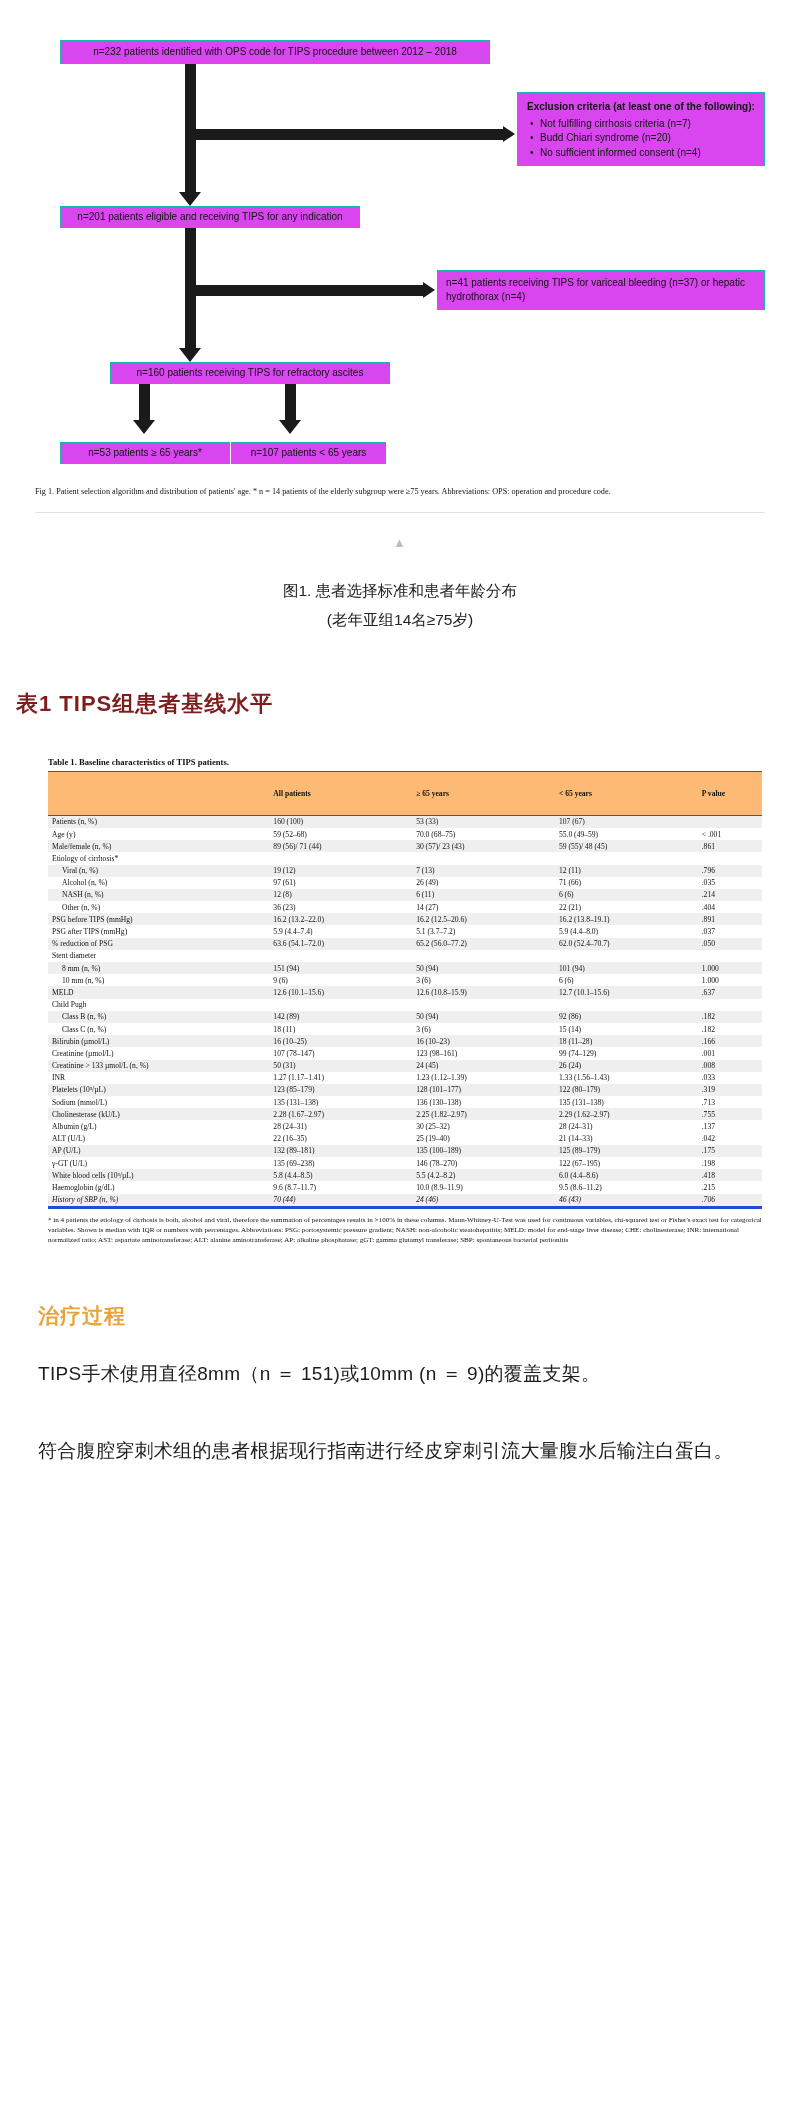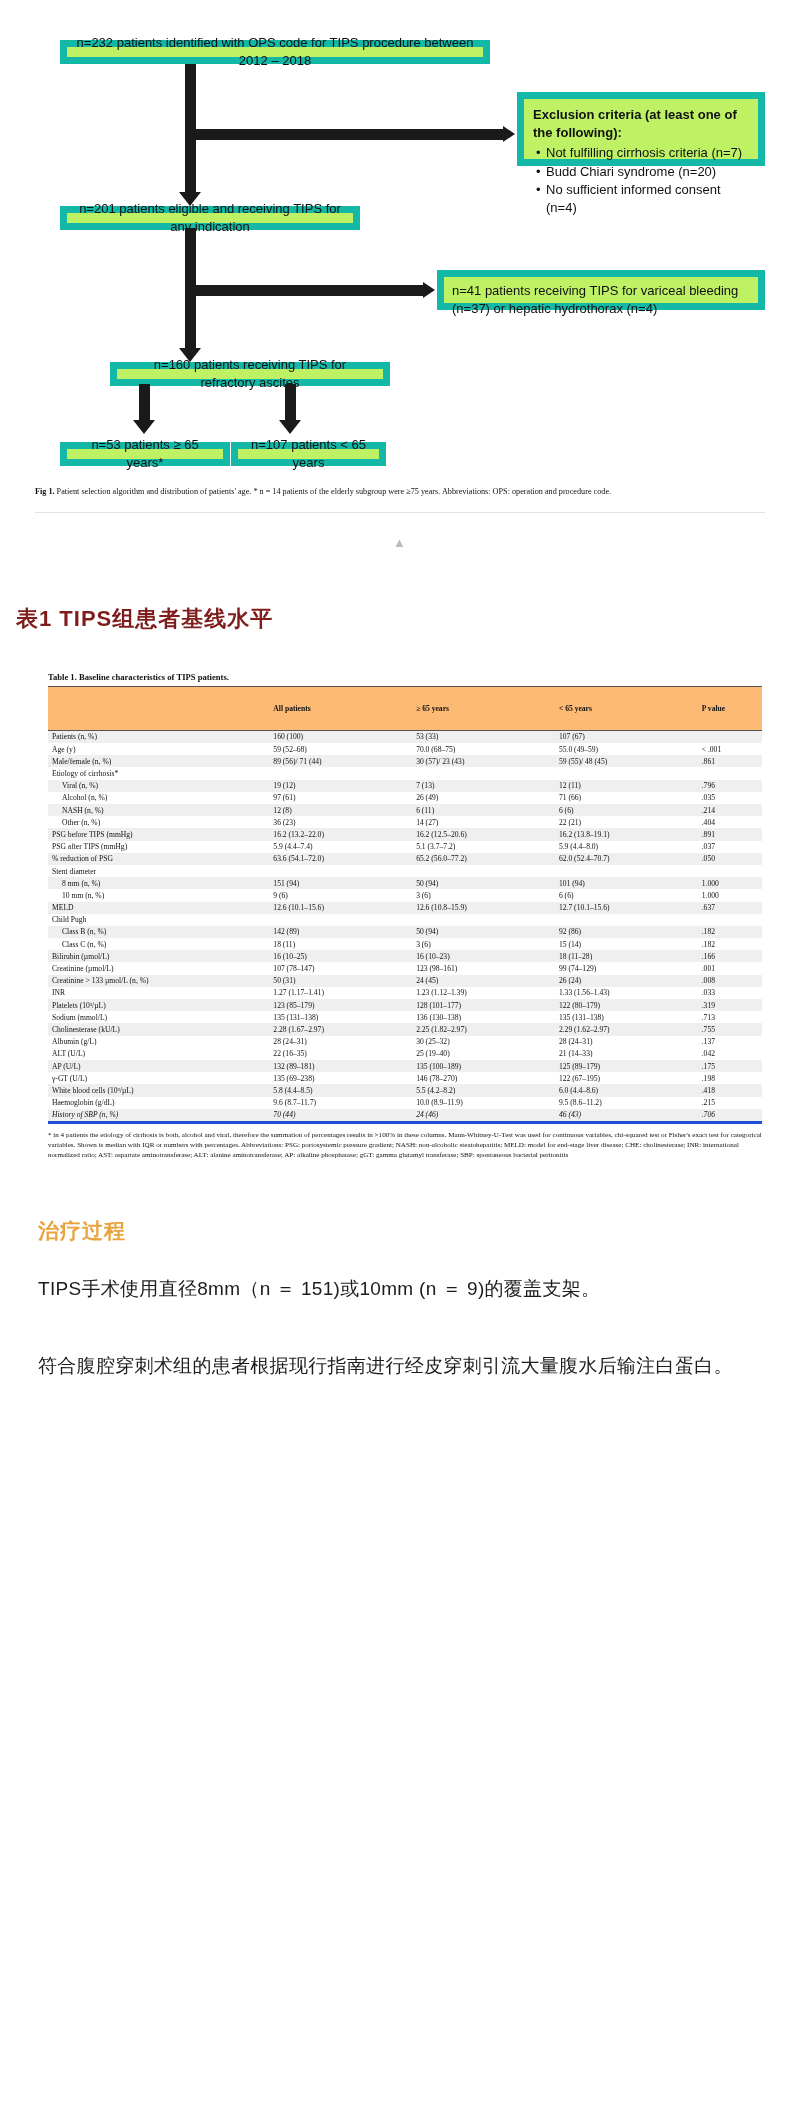--- a/index.html
+++ b/index.html
@@ -27,23 +27,23 @@
     margin: 30px 35px 0 35px;
     padding-bottom: 10px;
   }
   .fig-canvas {
     position: relative;
     width: 730px;
     height: 440px;
   }
   .fbox {
     position: absolute;
-    border: 7px solid #14b8a6;
-    background: #bef264;
-    font-size: 13px;
+    border: 1px solid #14b8a6;
+    background: #d946ef;
+    font-size: 10px;
     line-height: 1.35;
     color: #111;
     padding: 5px 8px;
     box-sizing: border-box;
     text-align: center;
   }
   .fbox.left-align {
     text-align: left;
   }
   .fbox b { font-weight: bold; }
@@ -88,21 +88,21 @@
   }
 
   .fig-caption {
     margin: 6px 35px 0 35px;
     font-size: 8.2px;
     line-height: 1.45;
     color: #111;
     font-family: "Liberation Serif", serif;
     text-align: left;
   }
-  .fig-caption b { font-weight: bold; }
+  .fig-caption b { font-weight: normal; }
 
   .rule-light {
     margin: 14px 35px 0 35px;
     height: 1px;
     background: #e3e3e3;
   }
 
   
   .cn-caption {
     margin: 26px 0 0 0;
@@ -263,20 +263,24 @@
   </div>
 
   <div class="fig-caption">
     <b>Fig 1.</b><span> Patient selection algorithm and distribution of patients' age. * n = 14 patients of the elderly subgroup were ≥75 years. Abbreviations: OPS: operation and procedure code.</span>
   </div>
 
   <div class="rule-light"></div>
 
   <div class="caret">▲</div>
 
+  <div class="cn-caption">
+    <div>图1. 患者选择标准和患者年龄分布</div>
+    <div>(老年亚组14名≥75岁)</div>
+  </div>
 
   <div class="h-orange">表1 TIPS组患者基线水平</div>
 
   <div class="table-wrap">
     <div class="tbl-title">Table 1. Baseline characteristics of TIPS patients.</div>
     <table class="data">
       <thead>
         <tr>
           <th class="c0"></th>
           <th class="c1">All patients</th>

